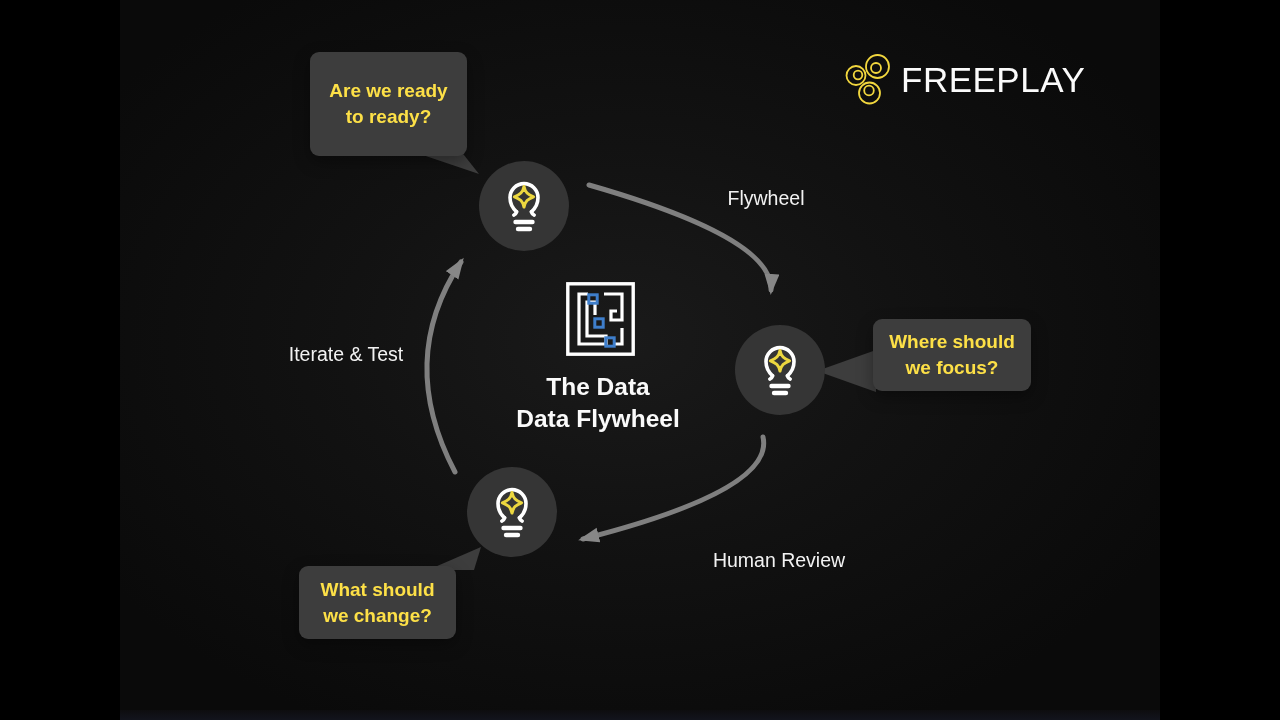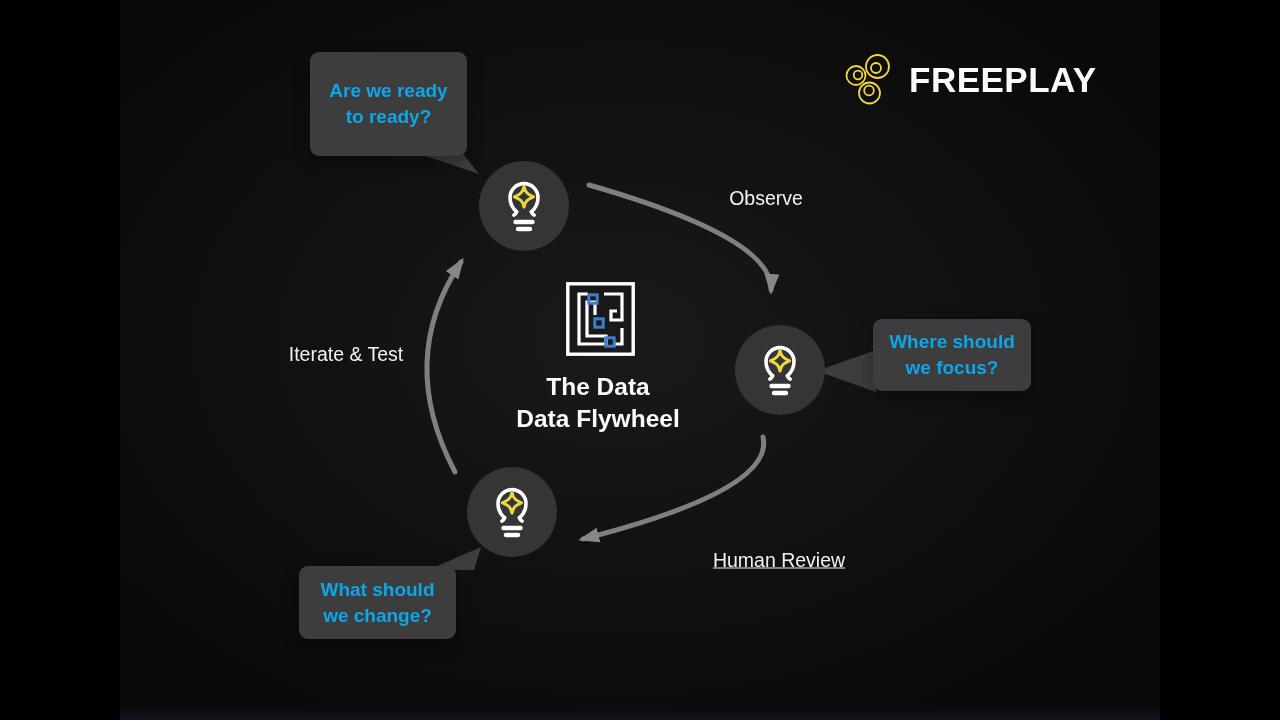--- a/index.html
+++ b/index.html
@@ -8,41 +8,41 @@
   #content{position:absolute;left:120px;top:0;width:1040px;height:720px;
            background:radial-gradient(ellipse 620px 430px at 500px 340px,#1a1a1a 0%,#121212 45%,#0a0a0a 100%);}
   #content::after{content:"";position:absolute;left:0;bottom:0;width:100%;height:10px;
            background:linear-gradient(#0d0d0f,#12141d);}
   .bar{position:absolute;top:0;width:120px;height:720px;background:#000;z-index:5;}
   #bar-left{left:0;} #bar-right{left:1160px;}
 
   #overlay{position:absolute;left:0;top:0;width:1280px;height:720px;z-index:1;}
 
   .brand{position:absolute;left:843px;top:52px;display:flex;align-items:center;z-index:2;}
-  .brand-word{margin-left:10px;color:#fbfbfb;font-size:35px;font-weight:700;letter-spacing:.5px;}
+  .brand-word{margin-left:2px;color:#fbfbfb;font-size:35px;font-weight:400;letter-spacing:.5px;}
 
   .bubble{position:absolute;background:#3d3d3d;border-radius:9px;z-index:2;
           display:flex;flex-direction:column;align-items:center;justify-content:center;
-          color:#0ea5e9;font-size:19px;font-weight:700;line-height:26px;text-align:center;
+          color:#fde047;font-size:19px;font-weight:700;line-height:26px;text-align:center;
           box-shadow:0 6px 16px rgba(0,0,0,.35);}
   #bubble-ship{left:310px;top:52px;width:157px;height:104px;}
   #bubble-focus{left:873px;top:319px;width:158px;height:72px;}
   #bubble-change{left:299px;top:566px;width:157px;height:73px;}
 
   .node{position:absolute;width:90px;height:90px;border-radius:50%;background:#353535;z-index:2;
         display:flex;align-items:center;justify-content:center;}
   #node-top{left:479px;top:161px;}
   #node-right{left:735px;top:325px;}
   #node-bottom{left:467px;top:467px;}
 
   .edge-label{position:absolute;color:#f2f2f2;font-size:19.5px;font-weight:500;z-index:2;
               transform:translate(-50%,-50%);white-space:nowrap;}
   #label-observe{left:766px;top:198px;}
   #label-iterate{left:346px;top:354px;}
-  #label-human{left:779px;top:560px;text-decoration:underline;}
+  #label-human{left:779px;top:560px;}
 
   .center-icon{position:absolute;left:566px;top:282px;z-index:2;}
   .center-title{position:absolute;left:598px;top:371px;transform:translateX(-50%);z-index:2;
                 color:#fafafa;font-size:24.5px;font-weight:600;line-height:32px;text-align:center;
                 white-space:nowrap;}
 
   .bulb-outline,.bulb-bar,.maze-line{stroke:#fff;fill:none;}
   .bulb-outline{stroke-width:3.6;stroke-linecap:round;}
   .bulb-bar{stroke-width:4.4;stroke-linecap:round;}
   .bulb-star{stroke:#ecd73f;stroke-width:3;fill:#353535;stroke-linejoin:round;}
@@ -124,21 +124,21 @@
     <svg width="46" height="58" viewBox="0 0 46 58">
       <path class="bulb-outline" d="M15.6 34.8 C11.4 31.2 9 26 9 20.6 A14 14 0 1 1 37 20.6 C37 26 34.6 31.2 30.4 34.8"></path>
       <path class="bulb-outline" d="M15.6 34.8 C15.2 36.4 14.2 37.5 12.8 38.1"></path>
       <path class="bulb-outline" d="M30.4 34.8 C30.8 36.4 31.8 37.5 33.2 38.1"></path>
       <line class="bulb-bar" x1="14.5" y1="45" x2="31.5" y2="45"></line>
       <line class="bulb-bar" x1="17" y1="52" x2="29" y2="52"></line>
       <path class="bulb-star" d="M23 9.5 C24.2 15.4 26.8 17.6 32.6 19.8 C26.8 22 24.2 24.2 23 30.1 C21.8 24.2 19.2 22 13.4 19.8 C19.2 17.6 21.8 15.4 23 9.5 Z"></path>
     </svg>
   </div>
 
-  <div class="edge-label" id="label-observe">Observe</div>
+  <div class="edge-label" id="label-observe">Flywheel</div>
   <div class="edge-label" id="label-iterate">Iterate &amp; Test</div>
   <div class="edge-label" id="label-human">Human Review</div>
 
   <div class="center-icon">
     <svg width="69" height="74" viewBox="0 0 69 74">
       <rect class="maze-frame" x="1.8" y="1.8" width="65.4" height="70.4"></rect>
       <path class="maze-line" d="M22 12 H13 V62 H40 V54 H21 V20 H29 V33"></path>
       <path class="maze-line" d="M38 12 H56 V38 H45 V29 H51"></path>
       <path class="maze-line" d="M56 46 V62 H49"></path>
       <rect class="maze-node" x="22.8" y="12.8" width="8.4" height="8.4"></rect>

